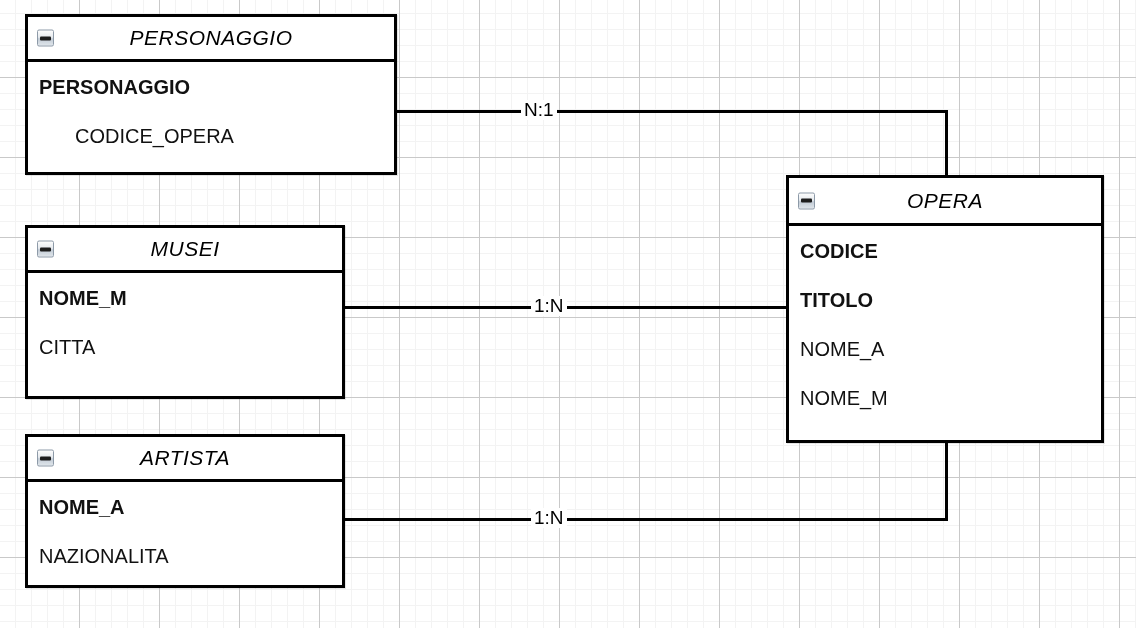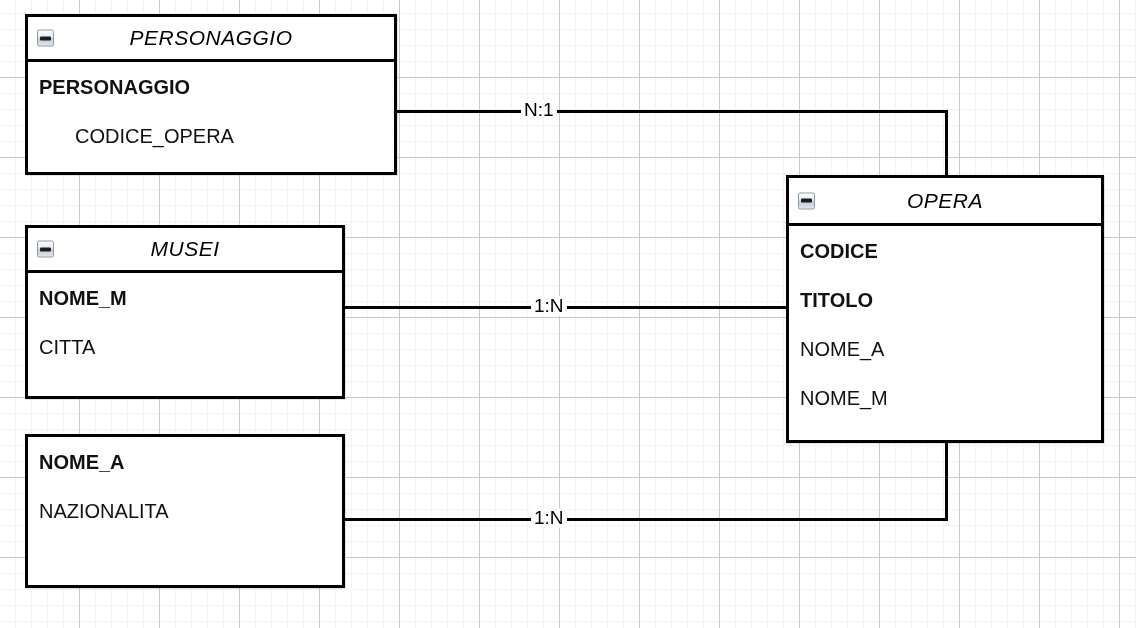--- a/index.html
+++ b/index.html
@@ -155,20 +155,24 @@
       <span class="collapse-icon"></span>
       <span class="entity-title">MUSEI</span>
     </div>
     <div class="entity-body">
       <div class="attr pk" style="padding-top:14px;">NOME_M</div>
       <div class="attr" style="padding-top:26px;">CITTA</div>
     </div>
   </div>
 
   <div class="entity" style="left:25px; top:434px; width:320px; height:154px;">
+    <div class="entity-header">
+      <span class="collapse-icon"></span>
+      <span class="entity-title">ARTISTA</span>
+    </div>
     <div class="entity-body">
       <div class="attr pk" style="padding-top:14px;">NOME_A</div>
       <div class="attr" style="padding-top:26px;">NAZIONALITA</div>
     </div>
   </div>
 
   <div class="entity" style="left:786px; top:175px; width:318px; height:268px;">
     <div class="entity-header" style="height:48px;">
       <span class="collapse-icon"></span>
       <span class="entity-title">OPERA</span>

